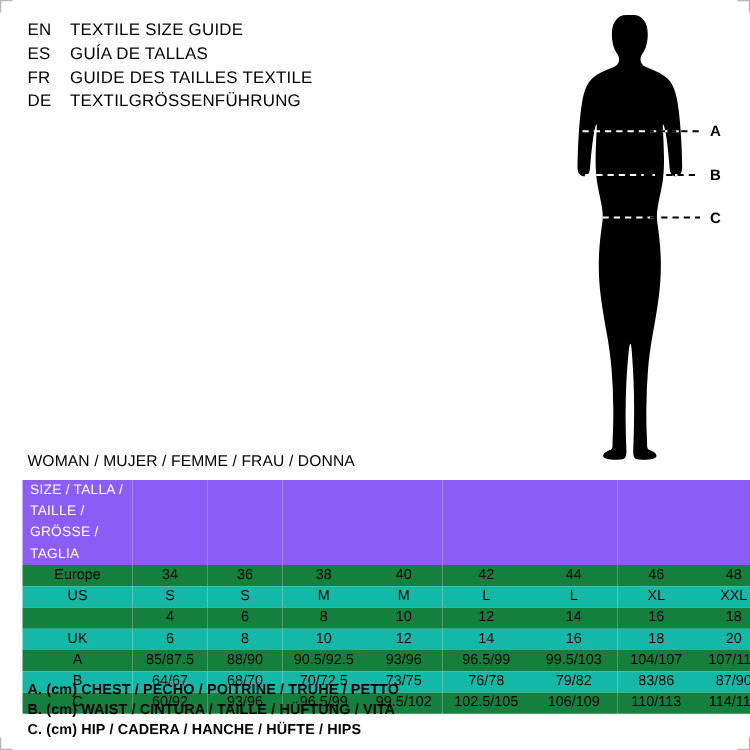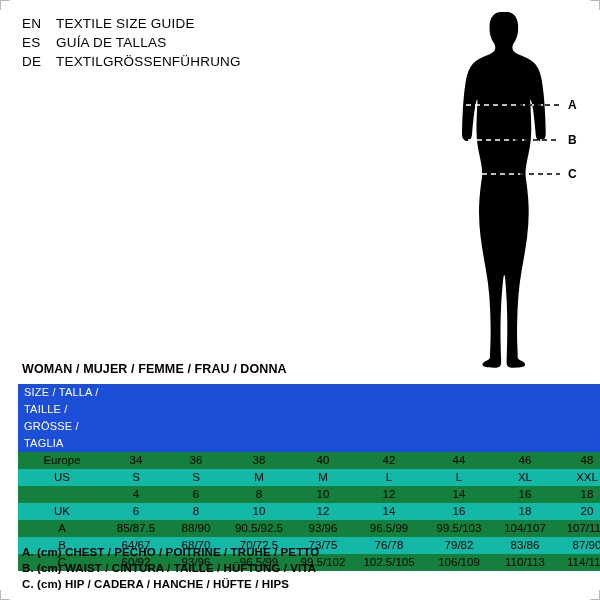--- a/index.html
+++ b/index.html
@@ -78,21 +78,21 @@
   .guide-a { left: 168px; top: 91px; }
   .guide-b { left: 168px; top: 126px; }
   .guide-c { left: 168px; top: 160px; }
 
   
   .woman-title {
     position: absolute;
     left: 22px;
     top: 362px;
     font-size: 12.5px;
-    font-weight: bold;
+    font-weight: normal;
     letter-spacing: 0.1px;
   }
 
   
   .table-wrap {
     position: absolute;
     left: 18px;
     top: 384px;
     width: 564px;
   }
@@ -105,21 +105,21 @@
   table.size-table th,
   table.size-table td {
     padding: 0;
     height: 17px;
     line-height: 17px;
     text-align: center;
     font-weight: normal;
     border: none;
   }
   .row-head th {
-    background: #1d4ed8;
+    background: #8b5cf6;
     color: #ffffff;
     font-size: 11px;
     letter-spacing: 0.2px;
   }
   .row-head th.lbl {
     text-align: left;
     padding-left: 6px;
   }
   td.lbl, th.lbl {
     text-align: left;
@@ -169,20 +169,24 @@
   <div class="corner br"></div>
 
   <div class="lang-block">
     <div class="lang-row">
       <span class="lang-code">EN</span>
       <span class="lang-text">TEXTILE SIZE GUIDE</span>
     </div>
     <div class="lang-row">
       <span class="lang-code">ES</span>
       <span class="lang-text">GUÍA DE TALLAS</span>
+    </div>
+    <div class="lang-row">
+      <span class="lang-code">FR</span>
+      <span class="lang-text">GUIDE DES TAILLES TEXTILE</span>
     </div>
     <div class="lang-row">
       <span class="lang-code">DE</span>
       <span class="lang-text">TEXTILGRÖSSENFÜHRUNG</span>
     </div>
   </div>
 
   <div class="figure-area">
     <svg class="silhouette" viewBox="0 0 92 362" aria-hidden="true">
       <path fill="#000000" d="

